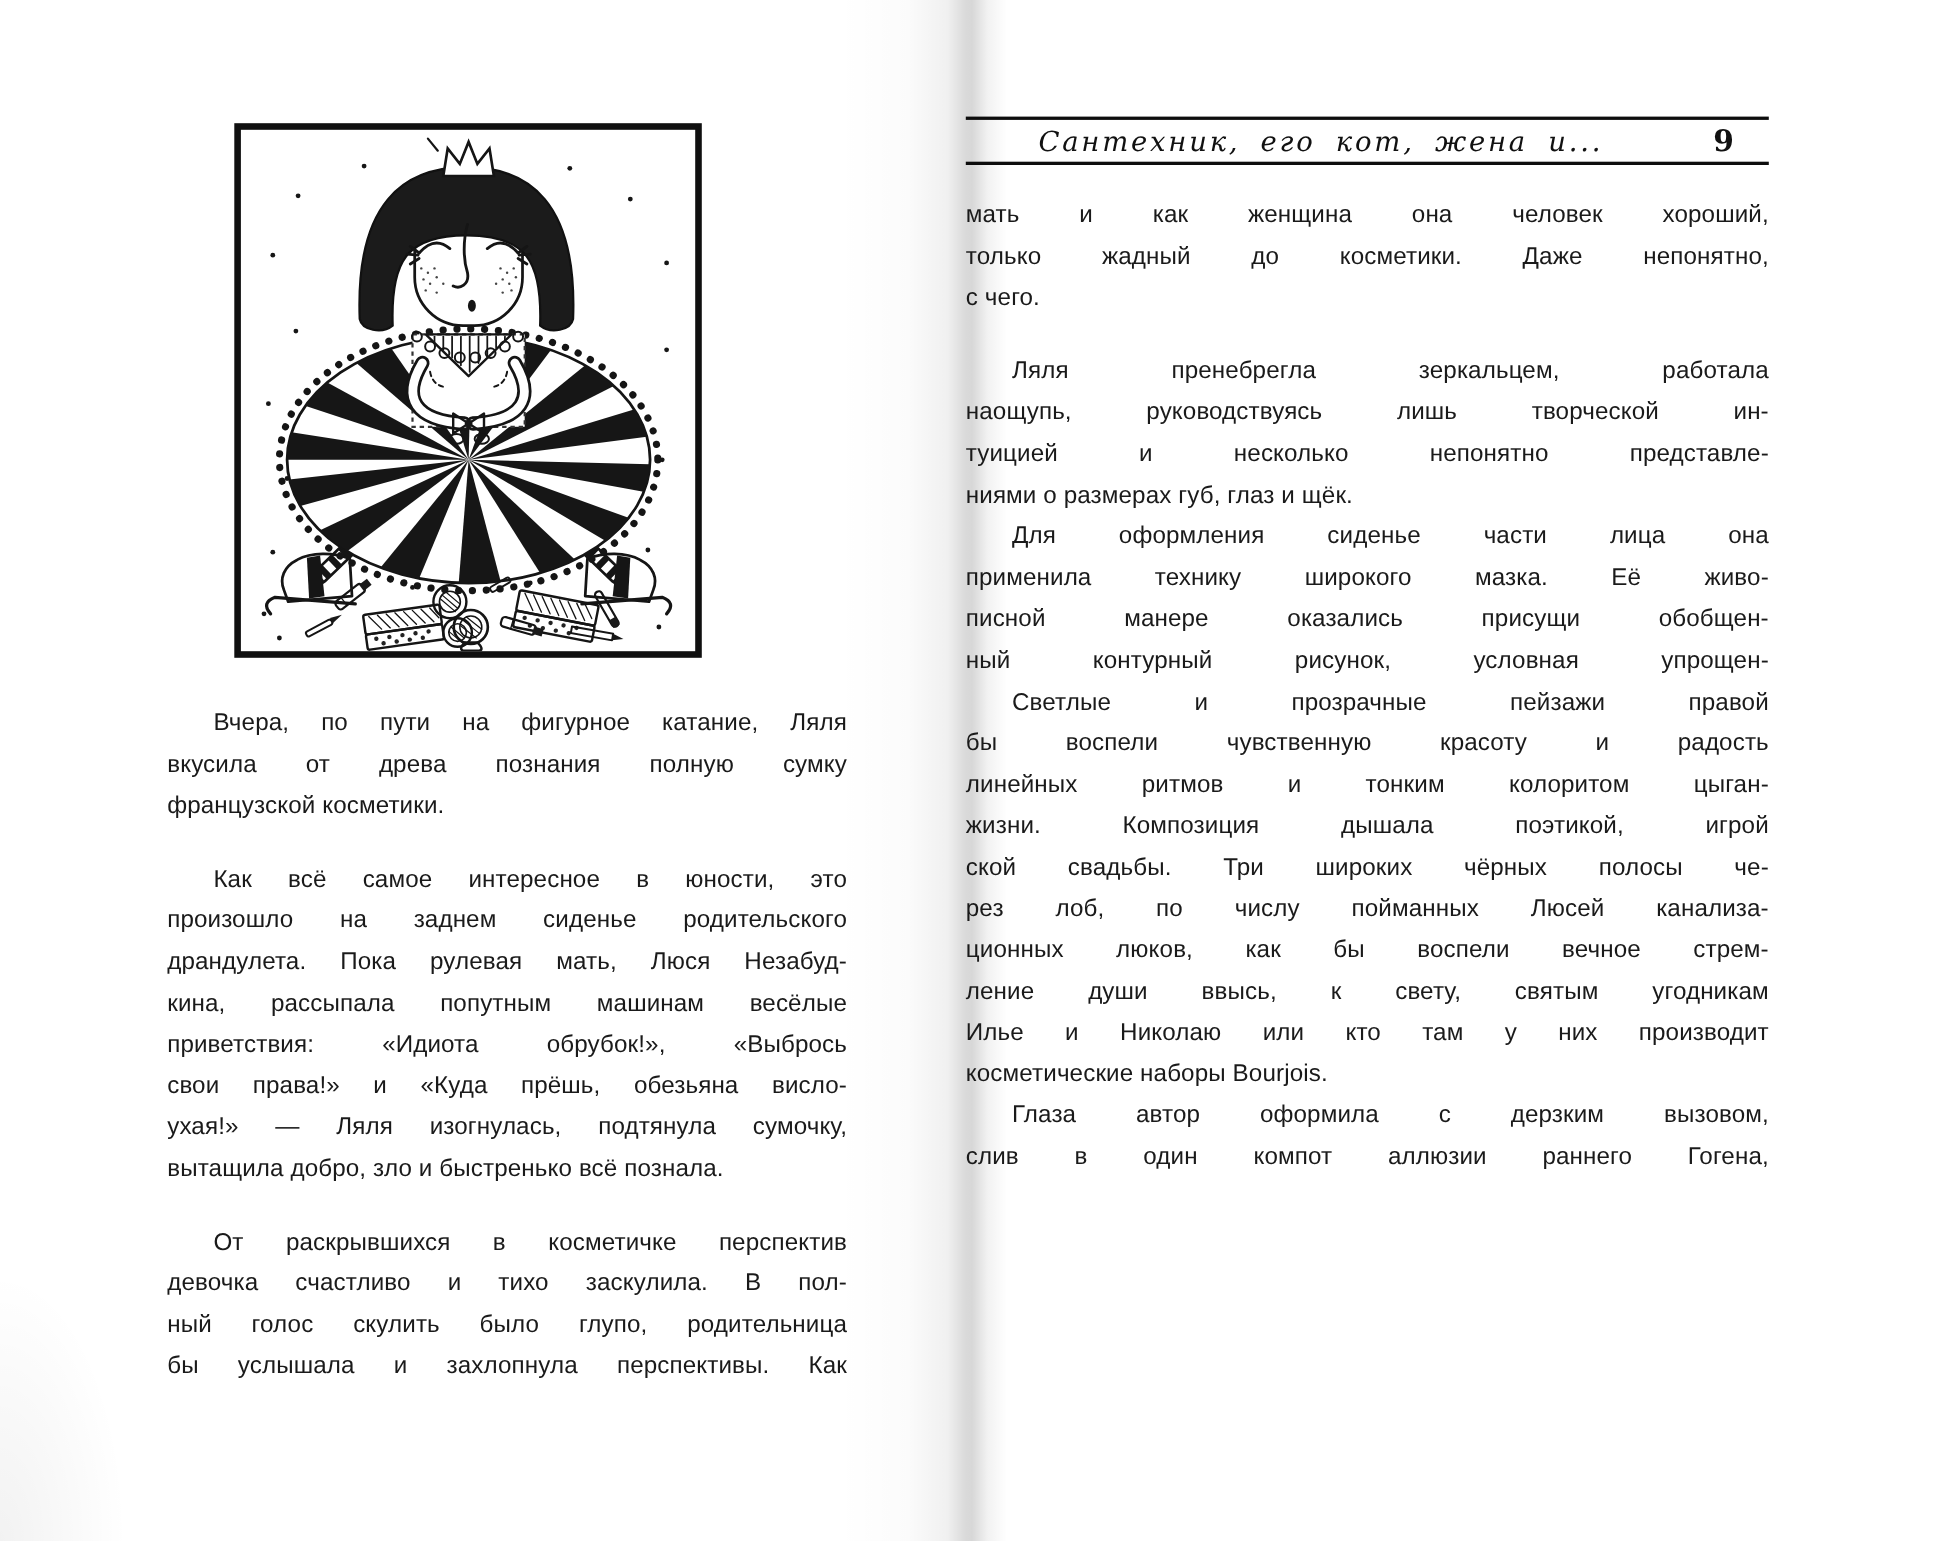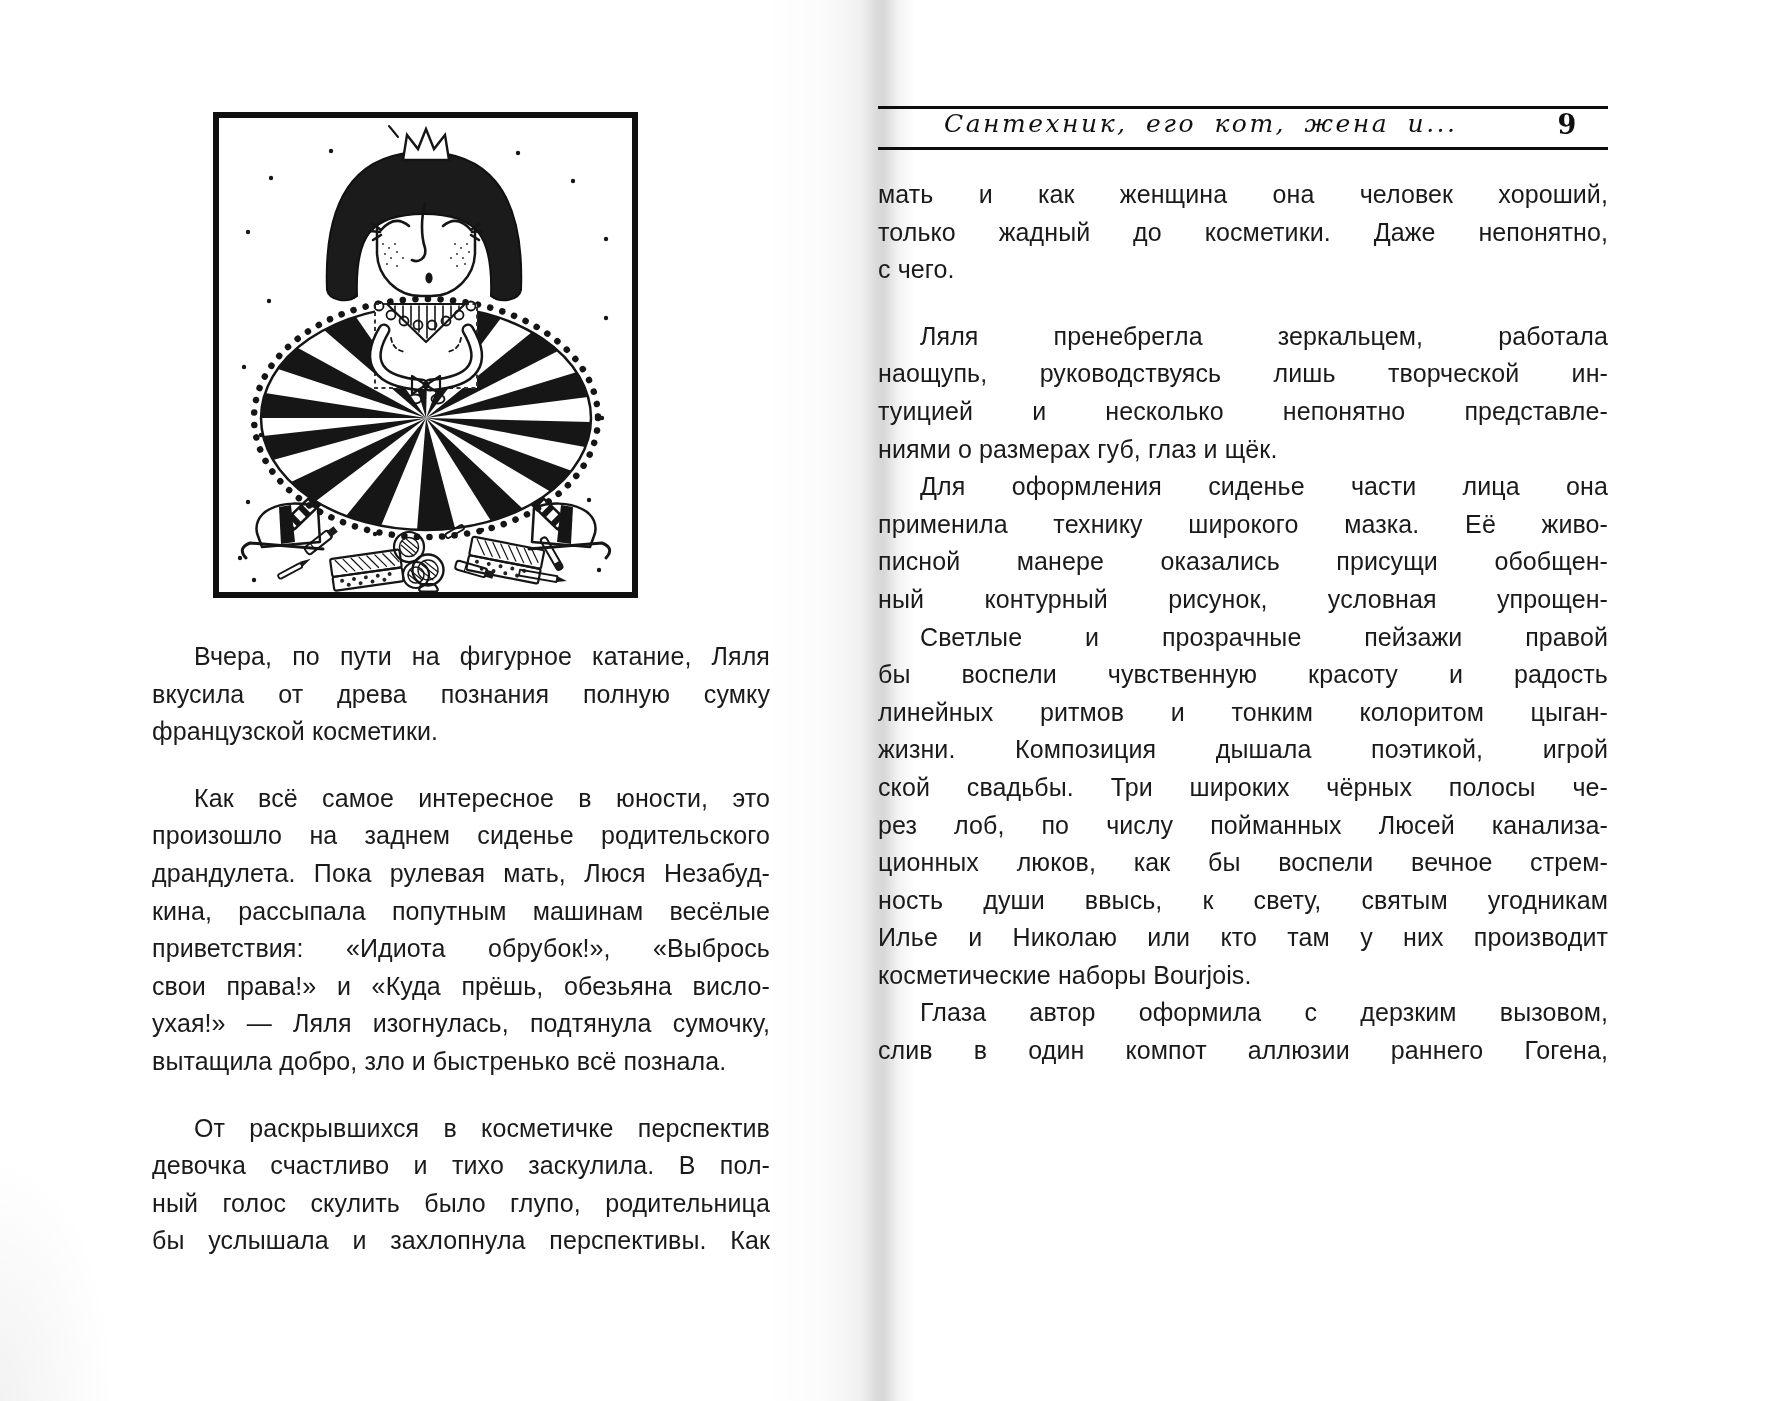--- a/index.html
+++ b/index.html
@@ -15,28 +15,28 @@
 
   
   .illustration-box{position:absolute;left:213px;top:112px;width:413px;height:474px;
     border:6px solid #101010;background:#ffffff;margin:0;}
   .illustration-box svg{display:block;width:413px;height:474px;}
   .text-col{position:absolute;}
   .left-col{left:152px;top:638px;width:618px;}
   .right-col{left:878px;top:176px;width:730px;}
   .para{margin:0;}
   .para.gap{margin-top:29px;}
-  .line{font-size:25px;line-height:37.6px;letter-spacing:0.1px;white-space:nowrap;}
+  .line{font-size:22px;line-height:37.6px;letter-spacing:0.1px;white-space:nowrap;}
   .line.j{white-space:normal;text-align:justify;text-align-last:justify;}
   .para.indent .line:first-child{text-indent:42px;}
 
   
   .running-head{position:absolute;left:878px;top:106px;width:730px;height:44px;
     box-sizing:border-box;border-top:3px solid #0d0d0d;border-bottom:3px solid #0d0d0d;
-    display:flex;align-items:flex-start;}
+    display:flex;align-items:center;}
   .rh-title{flex:1;display:flex;align-items:center;justify-content:center;
     font-family:"DejaVu Serif",serif;font-style:italic;font-size:25px;
     letter-spacing:2.5px;word-spacing:8px;color:#111;}
   .rh-div{width:2.5px;background:#0d0d0d;}
   .rh-num{width:82px;display:flex;align-items:center;justify-content:center;
     font-family:"DejaVu Serif",serif;font-weight:bold;font-size:27px;color:#111;}
 
   .ink{stroke:#151515;fill:none;stroke-linecap:round;stroke-linejoin:round;}
 </style>
 </head>
@@ -318,21 +318,21 @@
           <div class="line j">ный контурный рисунок, условная упрощен-</div>
         </div>
         <div class="para indent">
           <div class="line j">Светлые и прозрачные пейзажи правой</div>
           <div class="line j">бы воспели чувственную красоту и радость</div>
           <div class="line j">линейных ритмов и тонким колоритом цыган-</div>
           <div class="line j">жизни. Композиция дышала поэтикой, игрой</div>
           <div class="line j">ской свадьбы. Три широких чёрных полосы че-</div>
           <div class="line j">рез лоб, по числу пойманных Люсей канализа-</div>
           <div class="line j">ционных люков, как бы воспели вечное стрем-</div>
-          <div class="line j">ность души ввысь, к свету, святым угодникам</div>
+          <div class="line j">ление души ввысь, к свету, святым угодникам</div>
           <div class="line j">Илье и Николаю или кто там у них производит</div>
           <div class="line">косметические наборы Bourjois.</div>
         </div>
         <div class="para indent">
           <div class="line j">Глаза автор оформила с дерзким вызовом,</div>
           <div class="line j">слив в один компот аллюзии раннего Гогена,</div>
         </div>
       </div>
   </section>
 

